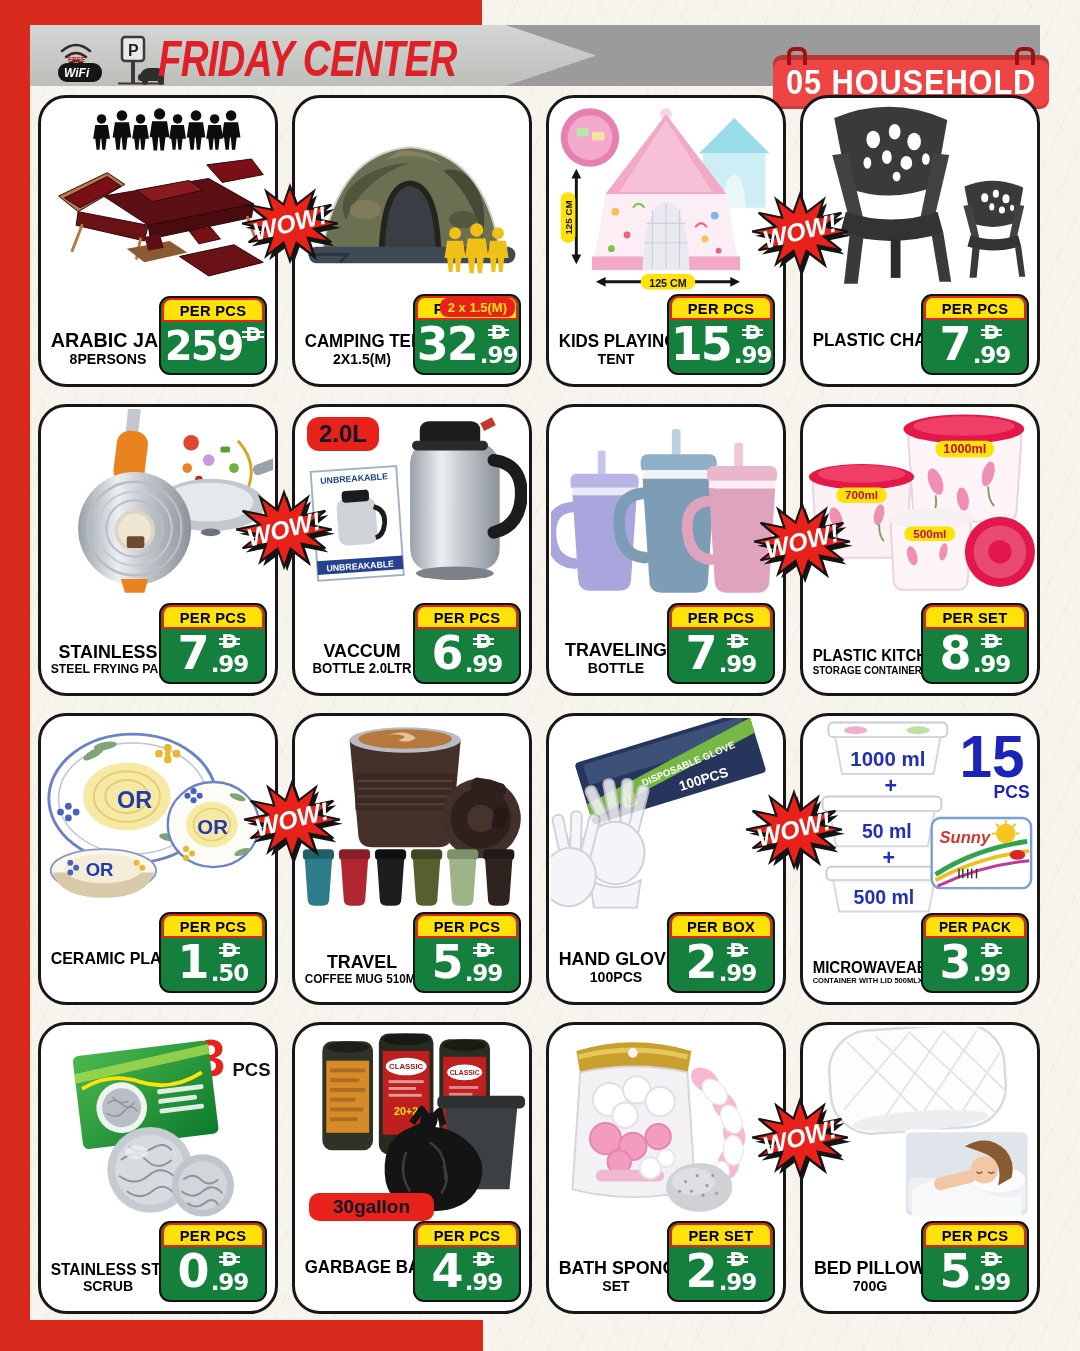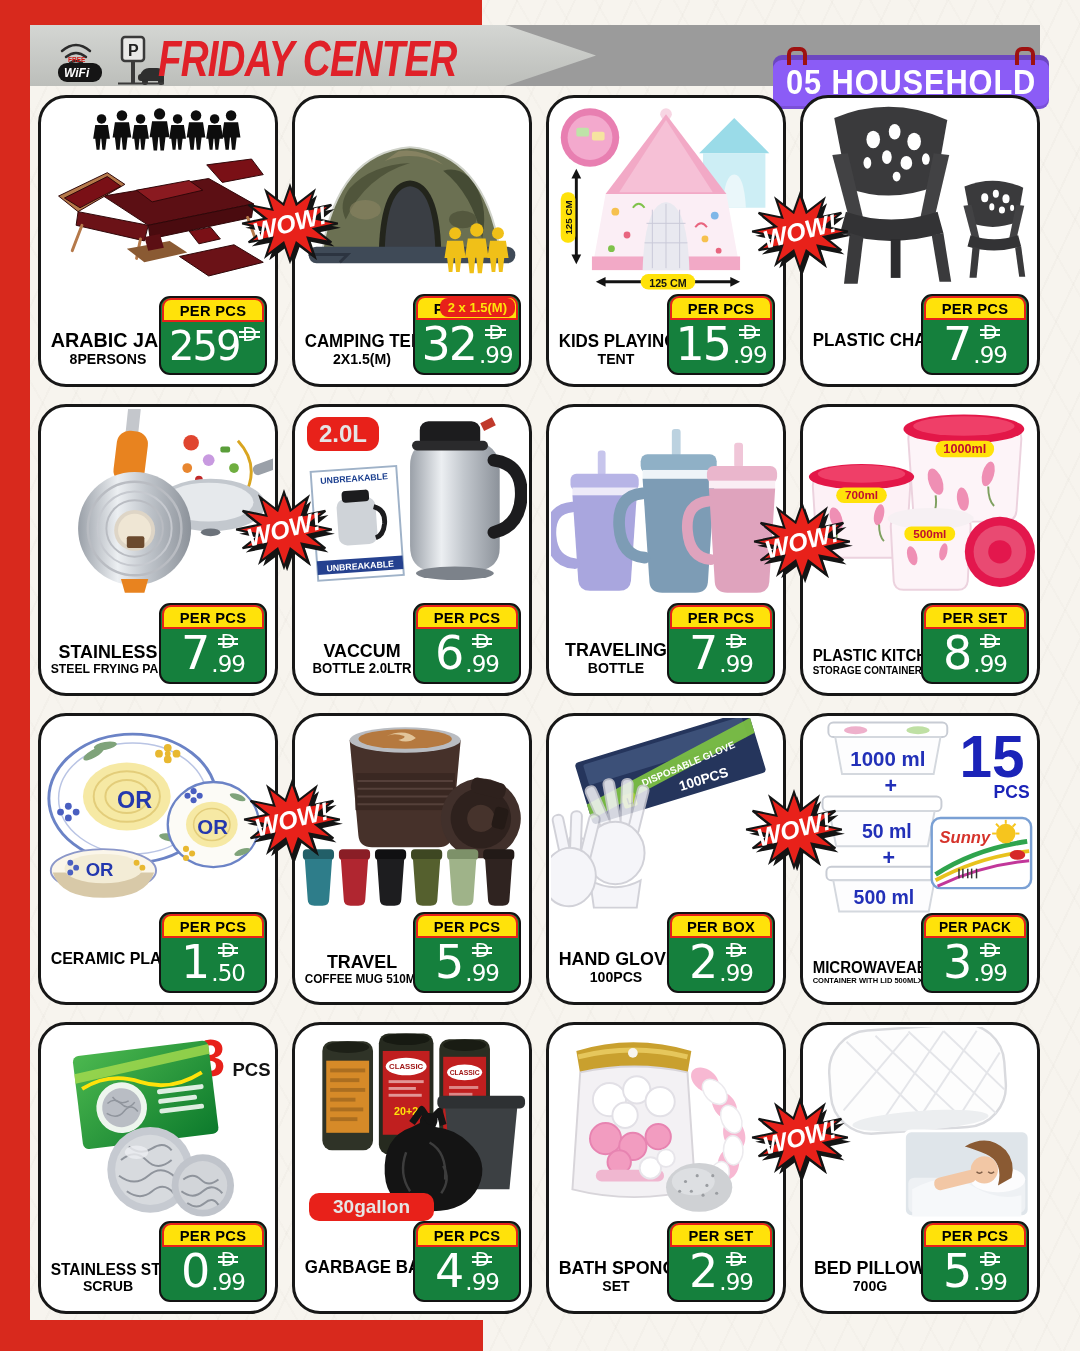--- a/index.html
+++ b/index.html
@@ -12,21 +12,21 @@
   #band-top{left:0;top:0;width:482px;height:26px;}
   #band-bottom{left:0;top:1320px;width:483px;height:31px;}
   
   #banner{position:absolute;left:30px;top:25px;width:1010px;height:61px;background:#9b9b9b;}
   #banner .arrow{position:absolute;left:0;top:0;width:566px;height:61px;
     background:linear-gradient(#d4d6d3,#bcbeba);
     clip-path:polygon(0 0,84% 0,100% 50%,84% 100%,0 100%);}
   #brand{position:absolute;left:128px;top:3px;width:330px;text-align:center;
     font-size:47px;font-weight:bold;font-style:italic;color:#e02028;
     transform:scale(.82,1.08);transform-origin:left top;letter-spacing:-1px;white-space:nowrap;}
-  #cat-sign{position:absolute;left:743px;top:30px;width:276px;height:54px;background:#8b5cf6;
+  #cat-sign{position:absolute;left:743px;top:30px;width:276px;height:54px;background:#ef4444;
     border-radius:9px;box-shadow:inset 0 5px 0 rgba(0,0,0,.22), inset 0 -3px 0 rgba(0,0,0,.12);
     display:flex;align-items:center;justify-content:center;}
   #cat-sign .txt{color:#fff;font-weight:bold;font-size:35px;letter-spacing:1px;transform:scaleX(.88);white-space:nowrap;}
   .hook{position:absolute;top:-8px;width:12px;height:14px;border:4px solid #9e1110;border-bottom:none;
     border-radius:7px 7px 0 0;}
   .hook.l{left:14px}.hook.r{right:14px}
   
   #grid{position:absolute;left:38px;top:95px;display:grid;grid-template-columns:repeat(4,240px);
     grid-auto-rows:292px;gap:17px 14px;}
   .card{position:relative;background:#fff;border:3px solid #171717;border-radius:28px;overflow:hidden;}
@@ -37,36 +37,36 @@
     font-weight:bold;transform:scaleX(.94);transform-origin:center;line-height:1.12;}
   .n1{font-size:19px;white-space:nowrap;}
   .n2{font-size:15px;white-space:nowrap;}
   .pname.one{bottom:34px;}
   .pricebox{position:absolute;right:8px;bottom:9px;width:104px;border:2px solid #131313;
     border-radius:11px;overflow:hidden;background:#15803d;}
   .unit{background:#ffe20a;color:#000;font-weight:bold;font-size:15px;text-align:center;
     padding:2px 0 1px;border:2px solid #e8211a;border-radius:9px 9px 0 0;letter-spacing:.3px;
     transform:scaleX(.98);white-space:nowrap;}
   .pbody{display:flex;align-items:flex-start;justify-content:center;padding:3px 2px 6px;color:#fff;
-    font-family:"DejaVu Sans",sans-serif;font-weight:normal;}
+    font-family:"DejaVu Sans",sans-serif;font-weight:bold;}
   .pint{font-size:46px;line-height:.92;letter-spacing:-2px;}
   .pint.sm{font-size:37px;line-height:1.05;}
   .pcol{display:flex;flex-direction:column;align-items:center;margin-left:3px;}
   .dh{position:relative;font-size:19px;line-height:1;display:inline-block;}
   .dh::before,.dh::after{content:"";position:absolute;left:-3px;right:-3px;height:2px;background:#fff;}
   .dh::before{top:31%}.dh::after{top:56%}
   .pdec{font-size:23px;line-height:1;margin-top:2px;letter-spacing:-1px;}
   
   .wow{position:absolute;width:104px;height:86px;z-index:5;}
   .wow text{fill:#fff;font-size:24px;font-style:italic;}
   
   .pbadge{position:absolute;background:#e8211a;border-radius:8px;font-weight:bold;text-align:center;
     z-index:3;white-space:nowrap;}
   .b-yel{color:#ffe20a;}
-  .b-wht{color:#e5e5e5;}
+  .b-wht{color:#0f172a;}
 </style>
 </head>
 <body>
 
 <svg width="0" height="0" style="position:absolute" aria-hidden="true">
   <defs>
     <g id="psn">
       <circle cx="6" cy="3.6" r="3.6"></circle>
       <path d="M1.2,8.2h9.6l1.6,10.4h-2.6l-1,8.4h-2.2l-0.8,-8.4h-0.6l-0.8,8.4H2.2l-1,-8.4H-0.4z"></path>
     </g>

